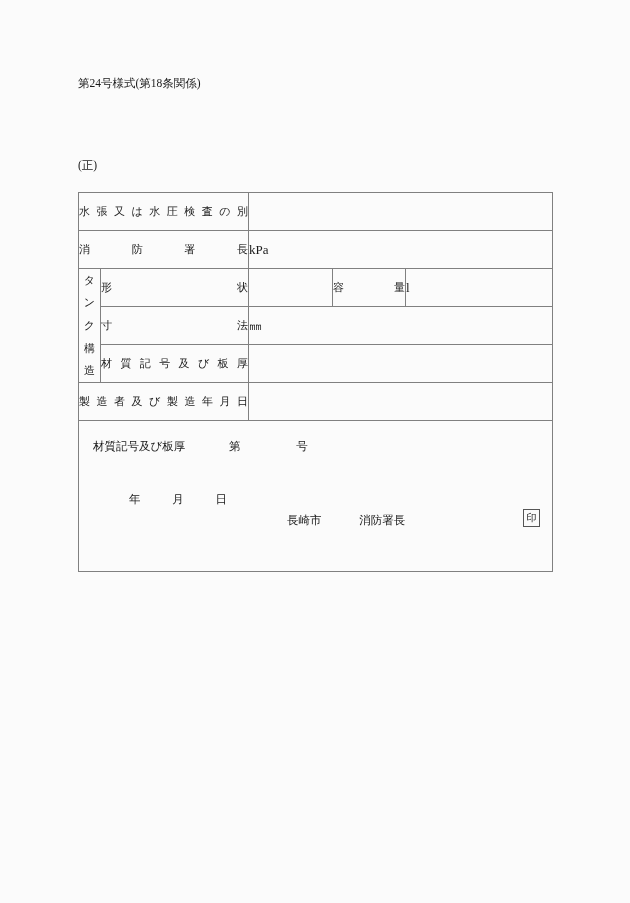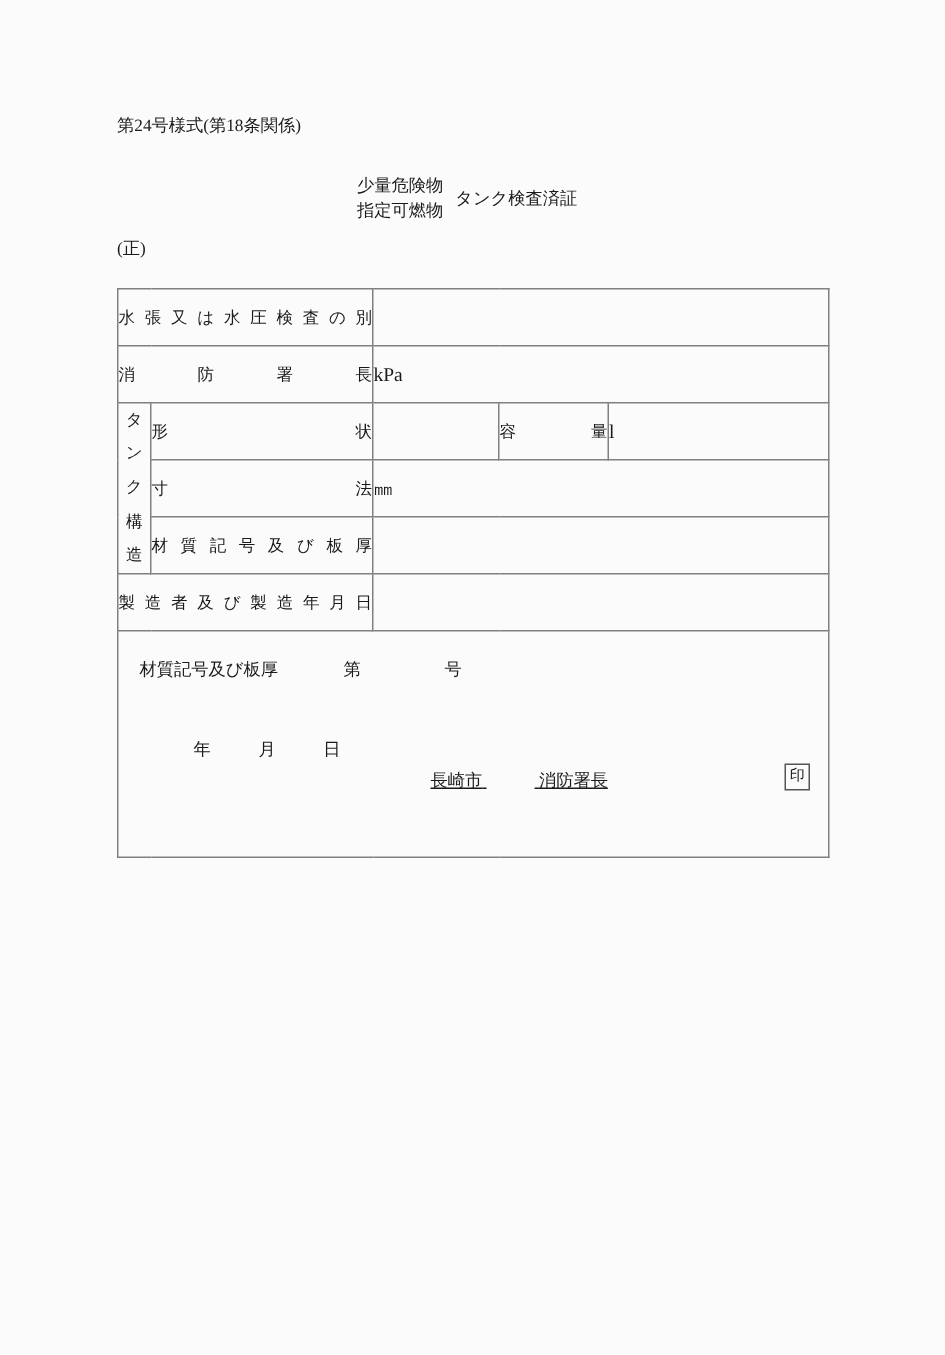--- a/index.html
+++ b/index.html
@@ -139,21 +139,20 @@
     white-space: nowrap;
     margin-top: 16px;
   }
   .date-line .sp { display: inline-block; width: 26px; }
   .sign-line {
     position: absolute;
     left: 208px;
     top: 92px;
     font-size: 11.5px;
     white-space: nowrap;
-    text-decoration: underline;
   }
   .sign-line .sp { display: inline-block; width: 32px; }
   .seal {
     position: absolute;
     left: 444px;
     top: 88px;
     width: 15px;
     height: 16px;
     border: 1px solid #555;
     font-size: 10px;
@@ -161,27 +160,20 @@
     text-align: center;
   }
 </style>
 </head>
 <body>
 
 <div class="page">
 
   <div class="form-no">第24号様式(第18条関係)</div>
 
-  <div class="title-block">
-    <div class="title-stack">
-      <span>少量危険物</span>
-      <span>指定可燃物</span>
-    </div>
-    <div class="title-main">タンク検査済証</div>
-  </div>
 
   <div class="copy-mark">(正)</div>
 
   <table class="tbl">
     <colgroup>
       <col style="width:22px">
       <col style="width:148px">
       <col style="width:84px">
       <col style="width:73px">
       <col style="width:147px">

